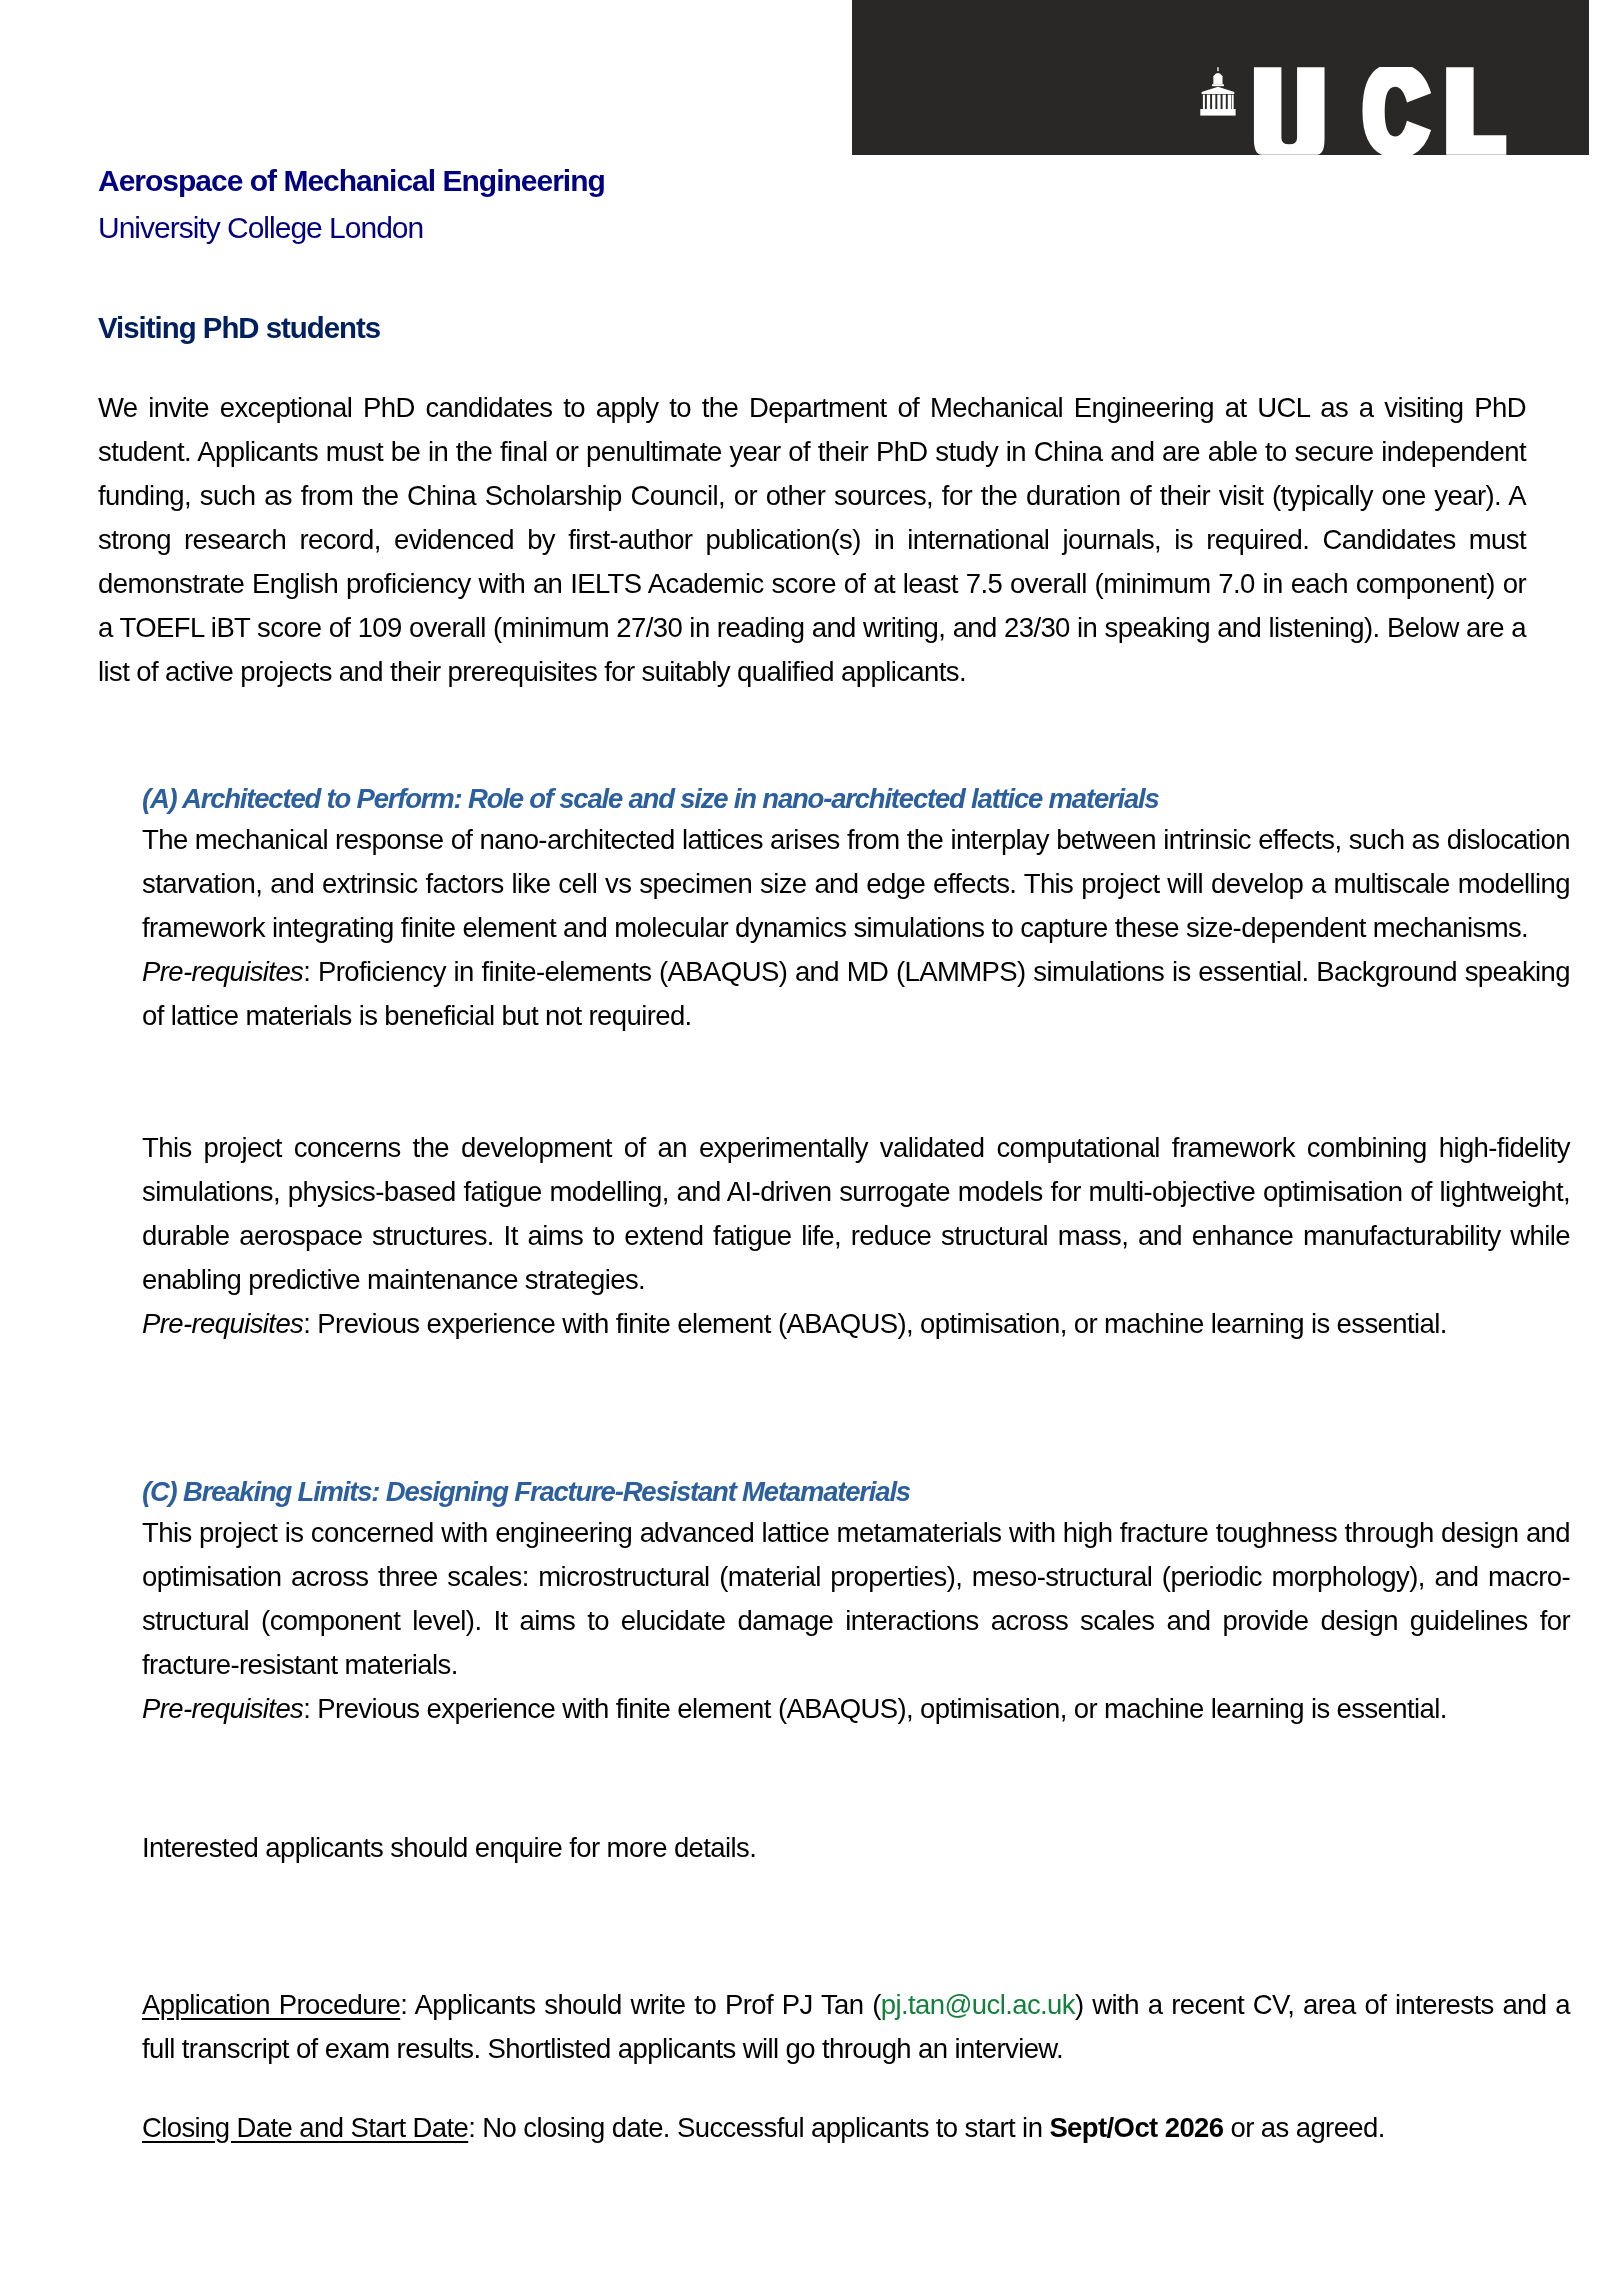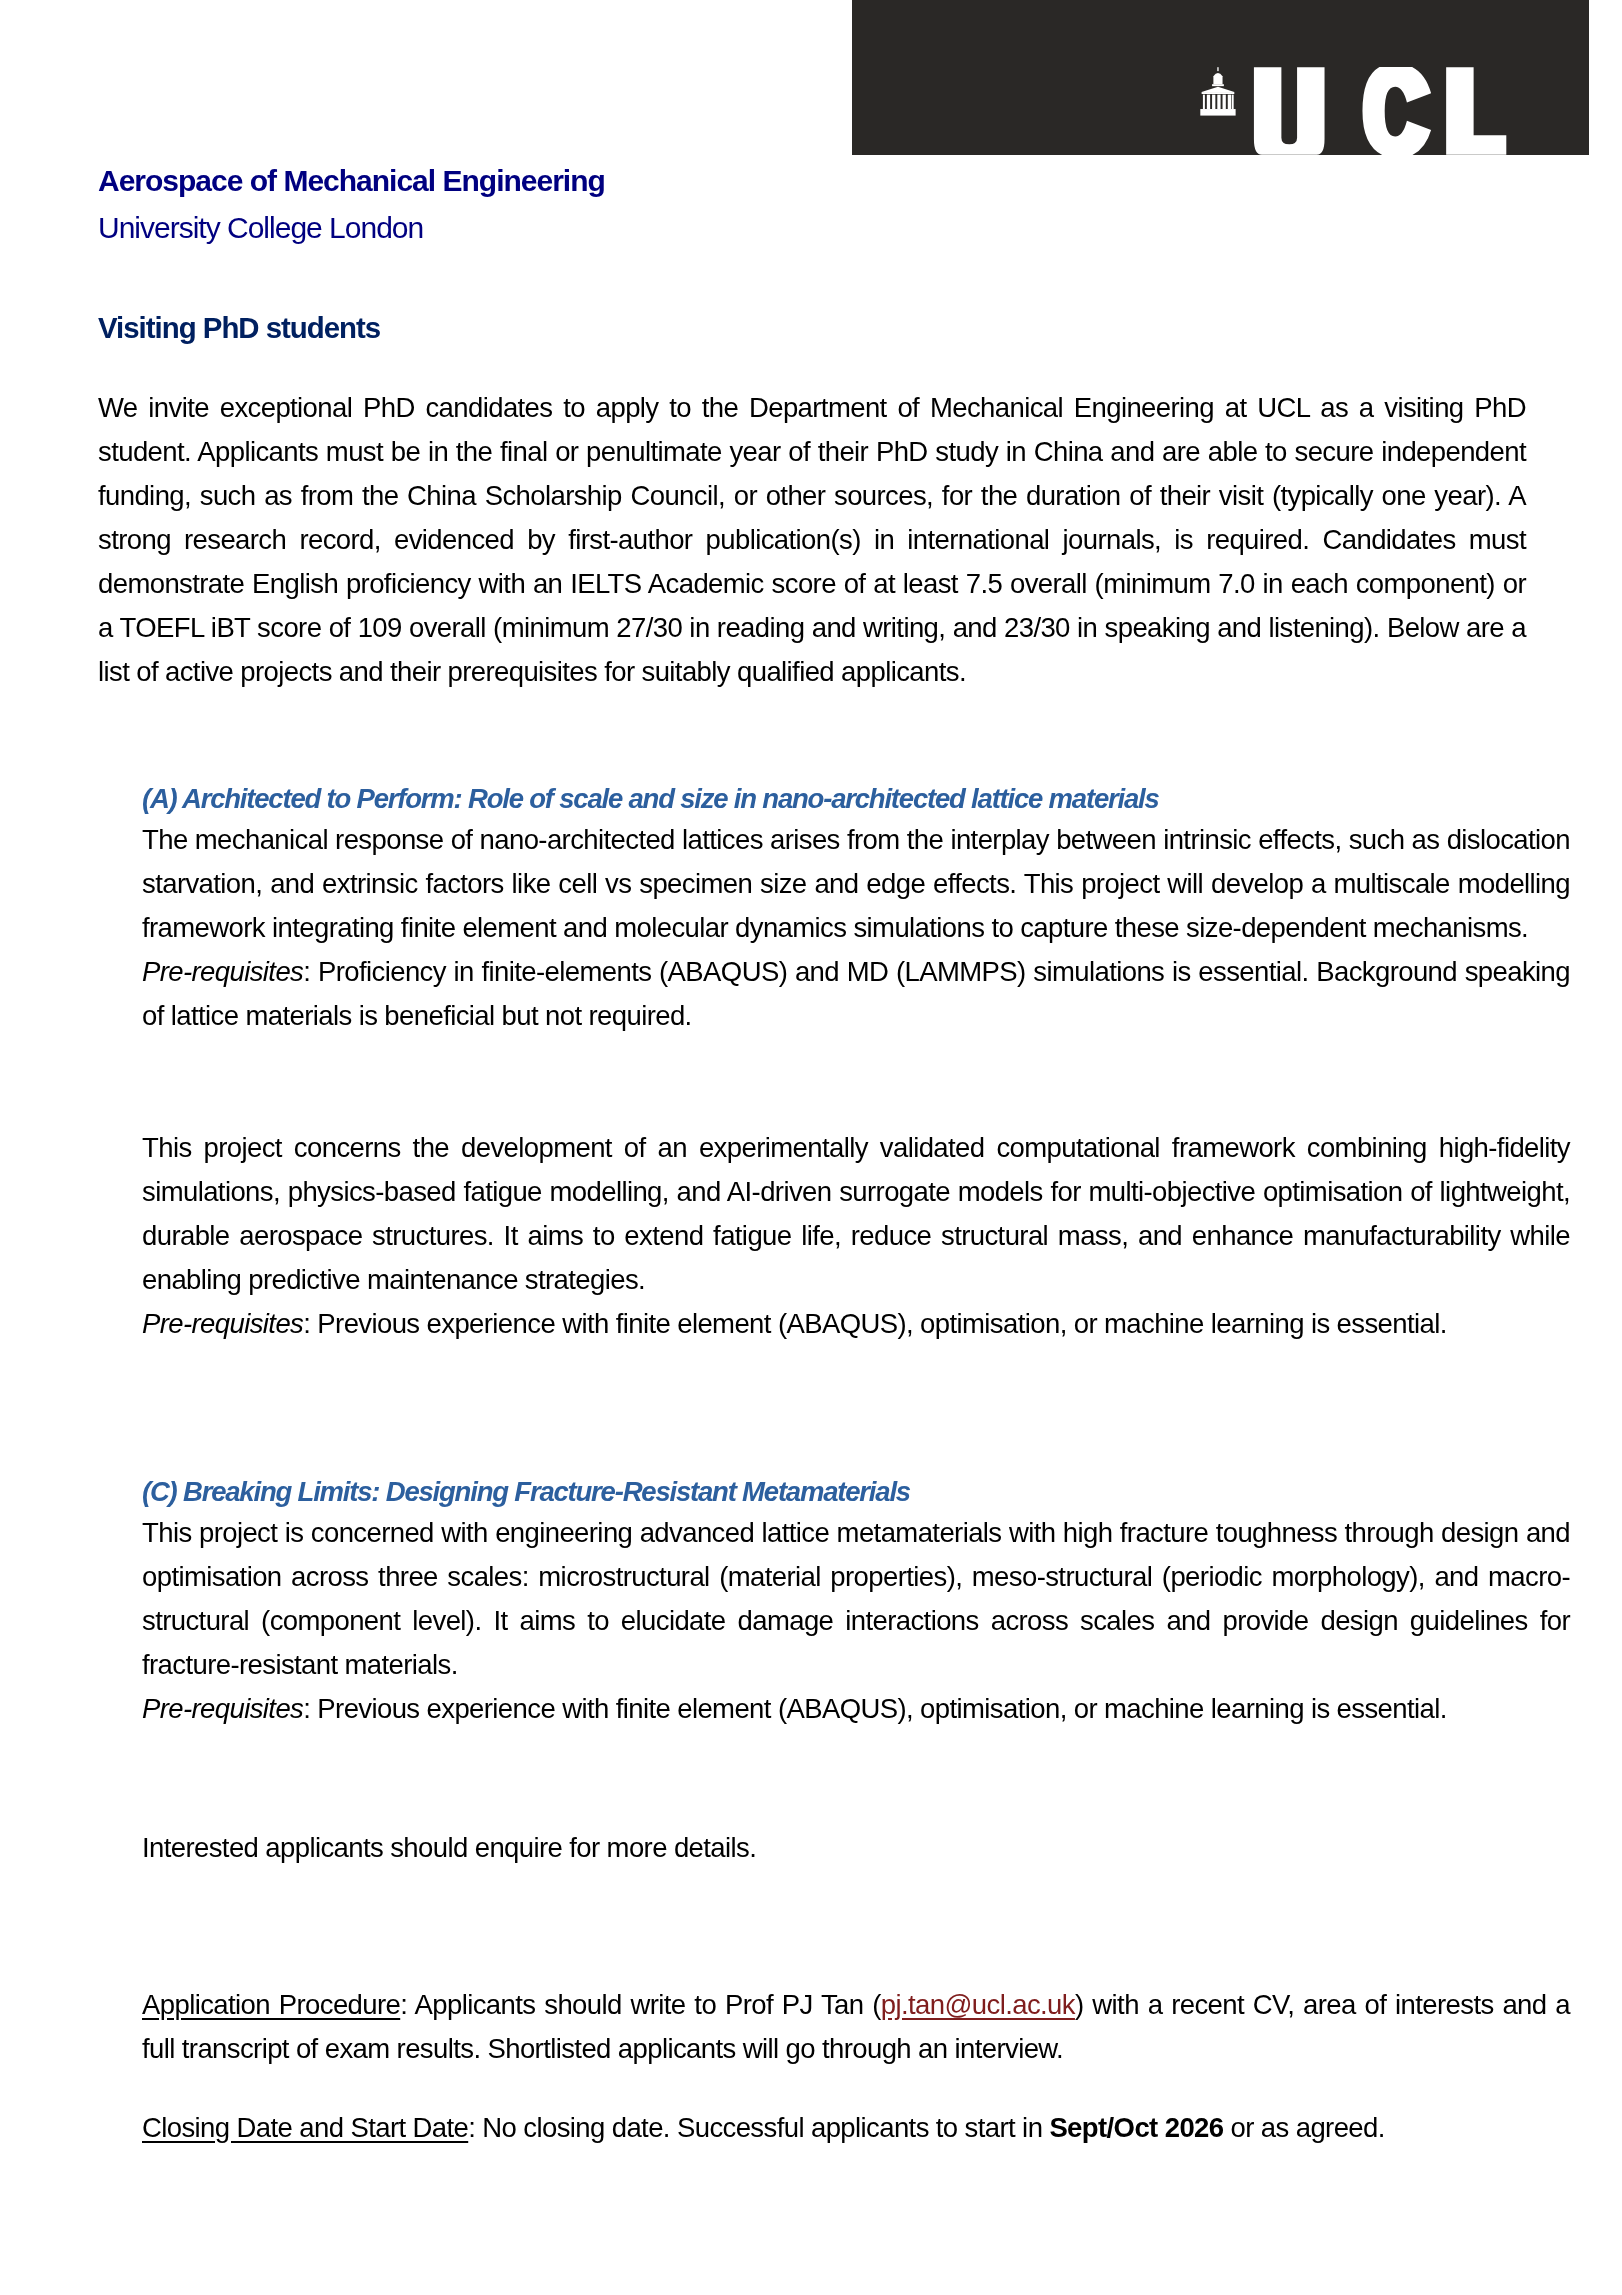--- a/index.html
+++ b/index.html
@@ -81,21 +81,21 @@
     font-style: italic;
     color: #2c5f9e;
     letter-spacing: -1.2px;
     text-align: left;
     display: block;
     line-height: 39px;
   }
   .section-head.wide { letter-spacing: -1.4px; }
   .prereq-label { font-style: italic; }
   .u { text-decoration: underline; text-underline-offset: 3.9px; }
-  .email { color: #7f1d1d; text-decoration: underline; text-underline-offset: 3.9px; }
+  .email { color: #15803d; text-underline-offset: 3.9px; }
   .bold { font-weight: bold; }
   .nowrap-line { text-align: right; }
 </style>
 </head>
 <body>
 
 <div class="banner">
   <svg class="logo" viewBox="0 0 520 134" xmlns="http://www.w3.org/2000/svg">
 
     <g fill="#ffffff">

